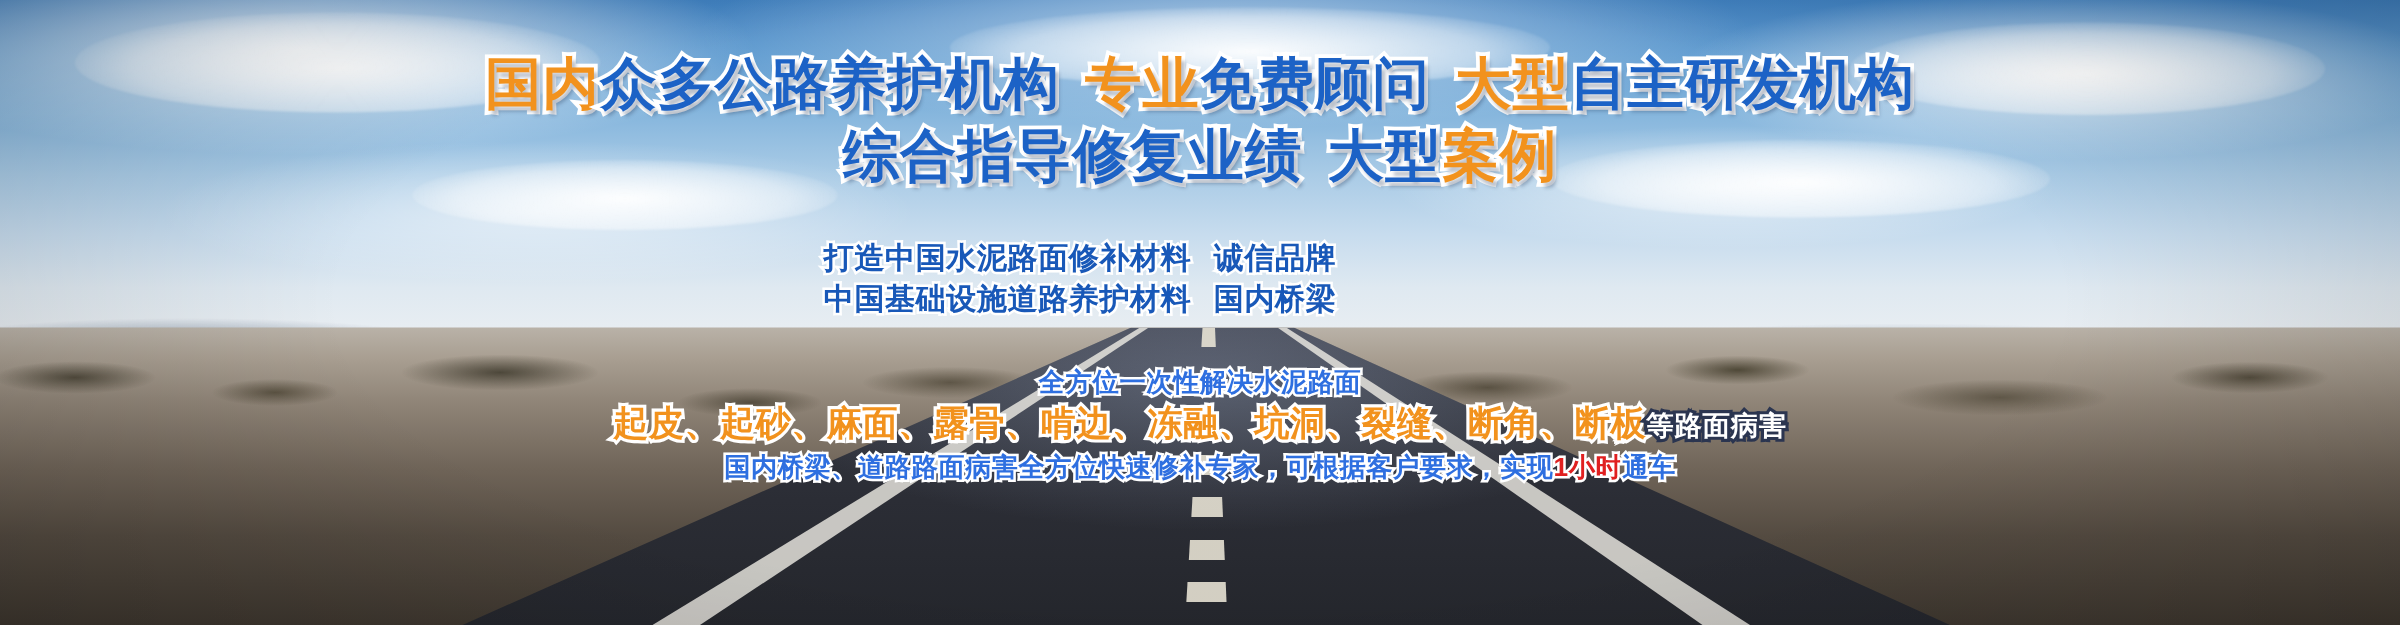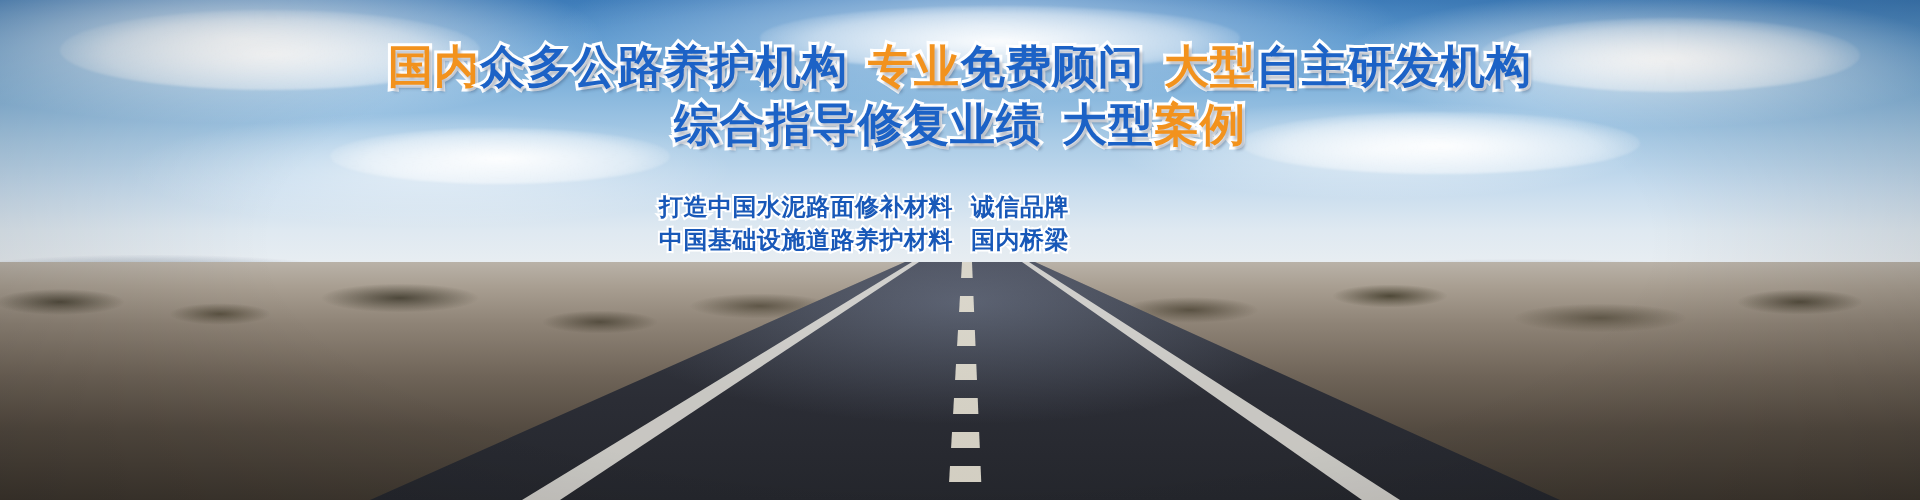--- a/index.html
+++ b/index.html
@@ -205,15 +205,26 @@
 
     <div class="mid">
       <div class="mid-line">
         <span>打造中国水泥路面修补材料</span><span class="mid-gap"></span><span>诚信品牌</span>
       </div>
       <div class="mid-line">
         <span>中国基础设施道路养护材料</span><span class="mid-gap"></span><span>国内桥梁</span>
       </div>
     </div>
 
+    <div class="bot">
+      <div class="bot-a">
+        <span>全方位一次性解决水泥路面</span>
+      </div>
+      <div class="bot-b">
+        <span class="dz">起皮、起砂、麻面、露骨、啃边、冻融、坑洞、裂缝、断角、断板</span><span class="tail">等路面病害</span>
+      </div>
+      <div class="bot-c">
+        <span>国内桥梁、道路路面病害全方位快速修补专家，可根据客户要求，实现</span><span class="red">1小时</span><span>通车</span>
+      </div>
+    </div>
 
   </div>
 </div>
 
 </body></html>

